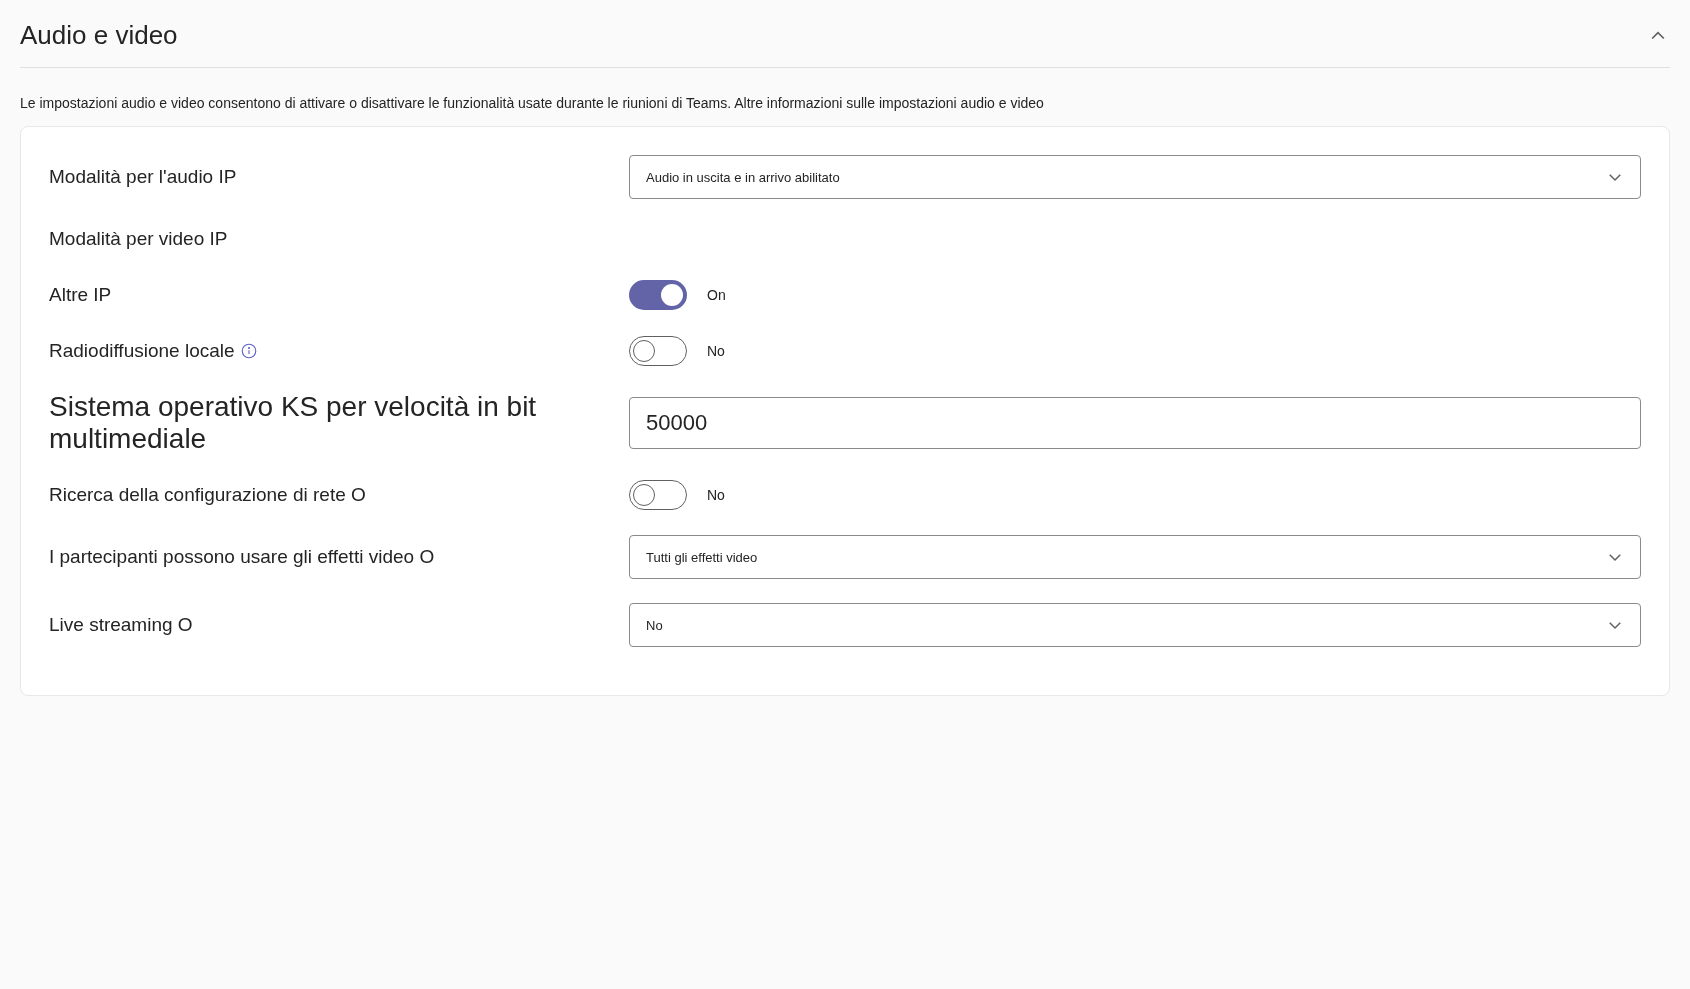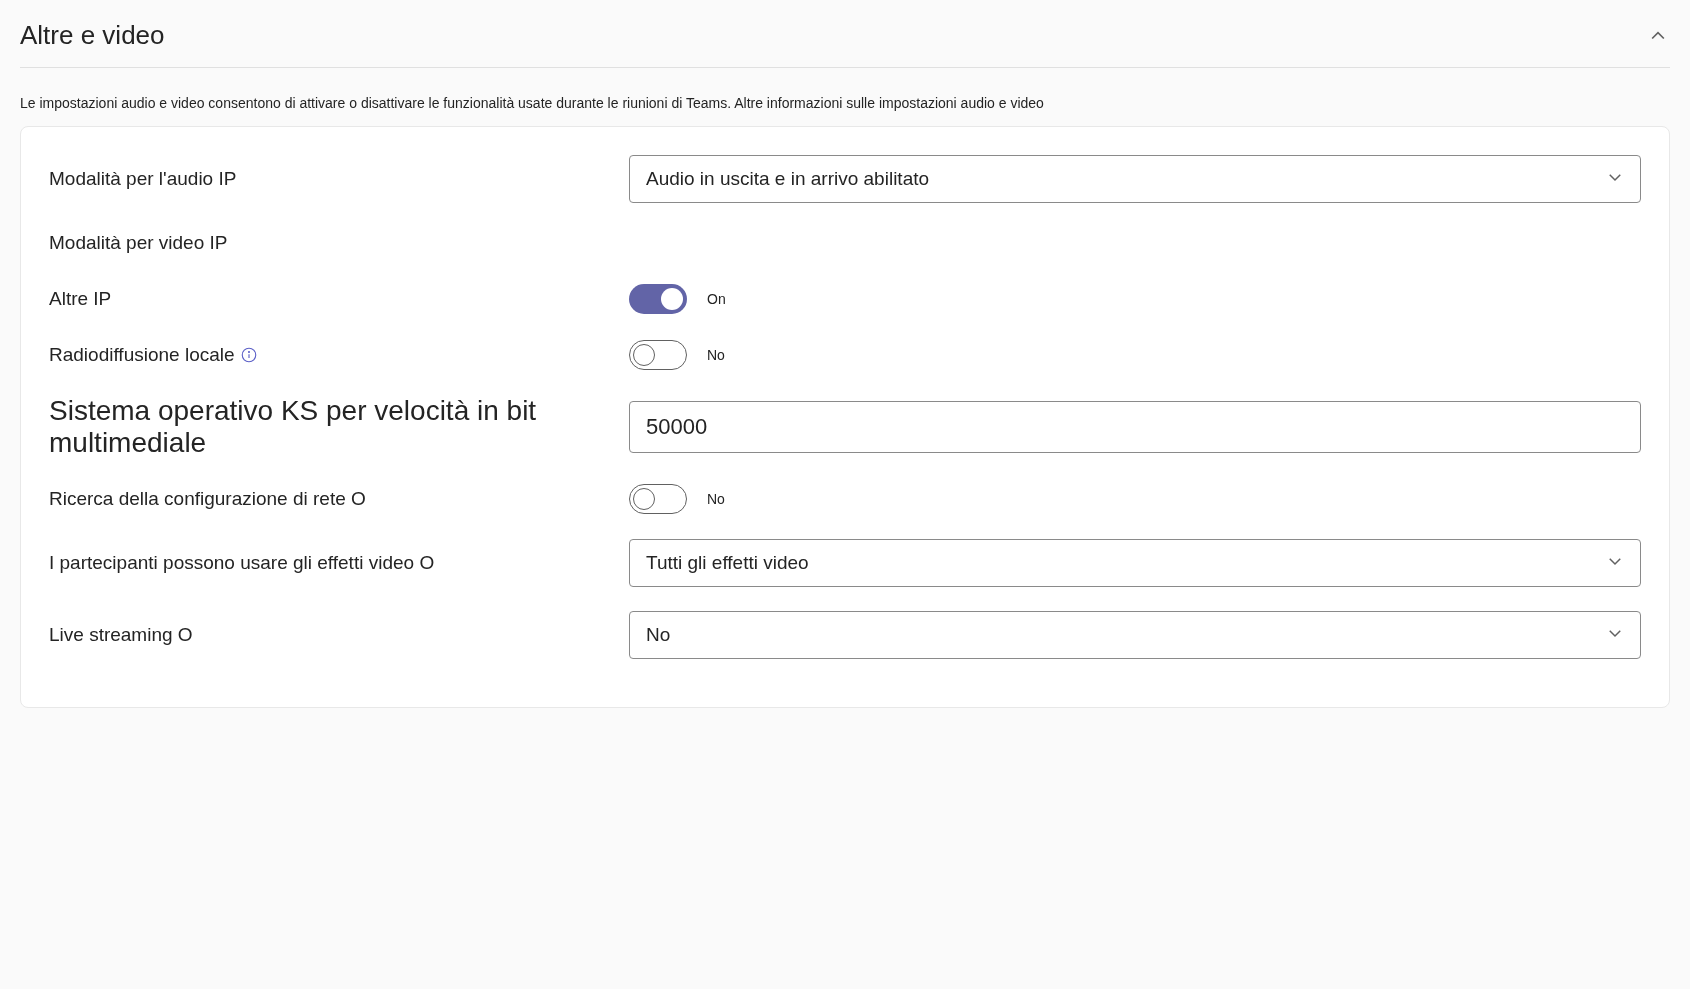--- a/index.html
+++ b/index.html
@@ -65,23 +65,24 @@
       align-items: center;
       gap: 20px;
     }
     .dropdown {
       flex: 1;
       border: 1px solid #8a8a8a;
       border-radius: 4px;
       padding: 12px 16px;
       display: flex;
       justify-content: space-between;
+      align-items: center;
       cursor: pointer;
       background: #fff;
-      font-size: 19px;
+      font-size: 13px;
       color: #242424;
     }
     .dropdown svg { width: 18px; height: 18px; stroke: #616161; }
     .textfield {
       flex: 1;
       border: 1px solid #8a8a8a;
       border-radius: 4px;
       padding: 12px 16px;
       font-size: 22px;
       color: #242424;
@@ -115,21 +116,21 @@
       display: inline-flex;
       align-items: center;
       justify-content: center;
     }
     .info-icon svg { width: 18px; height: 18px; stroke: #5b5fc7; fill: none; }
   </style>
 </head>
 <body>
 
 <div class="section-header">
-  <h2 class="section-title">Altre e video</h2>
+  <h2 class="section-title">Audio e video</h2>
   <div class="chevron-up">
     <svg viewBox="0 0 24 24" fill="none" stroke-width="2">
         <polyline points="5 15 12 8 19 15"></polyline>
       </svg>
   </div>
 </div>
 
 <p class="description">Le impostazioni audio e video consentono di attivare o disattivare le funzionalità usate durante le riunioni di Teams. Altre informazioni sulle impostazioni audio e video</p>
 
 <div class="panel">

